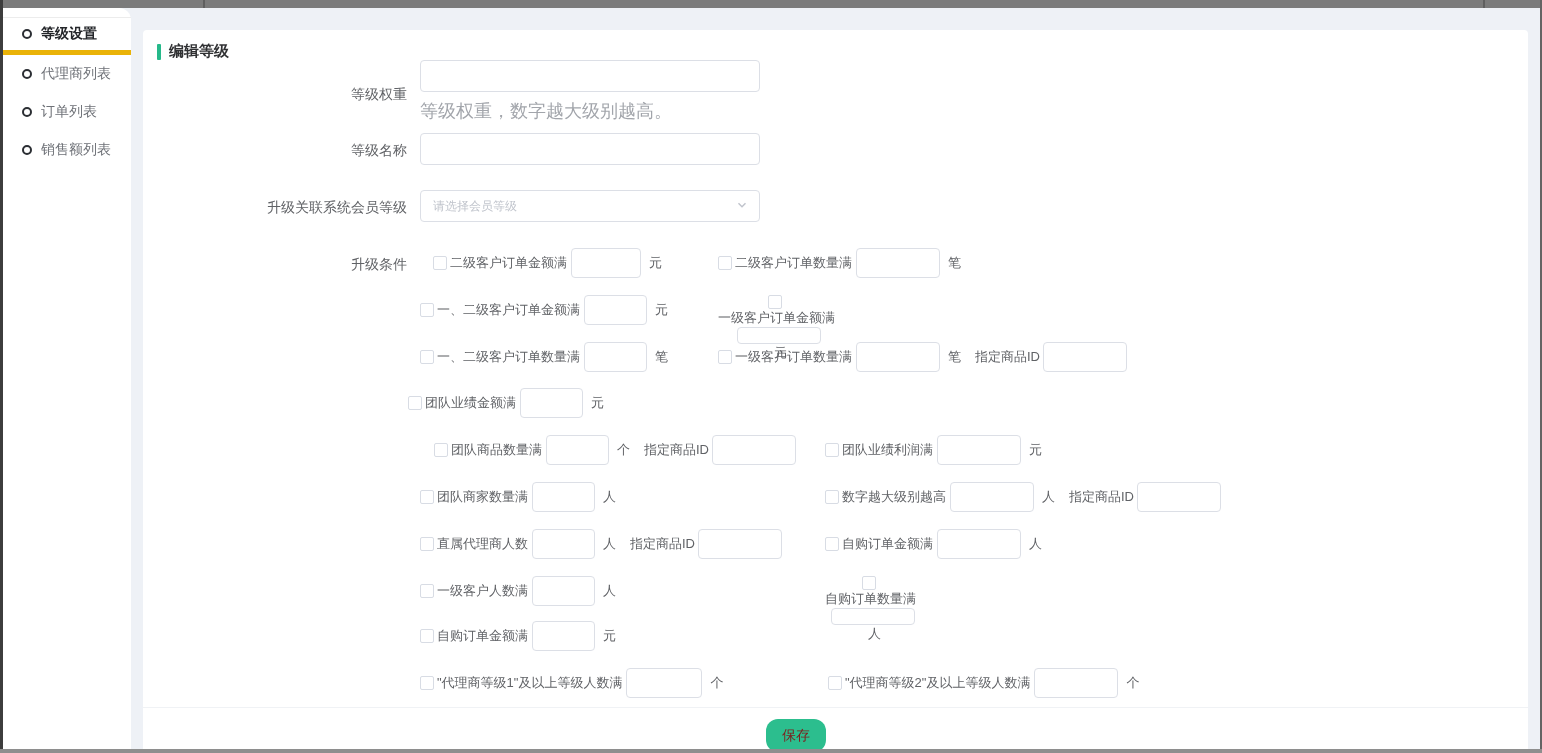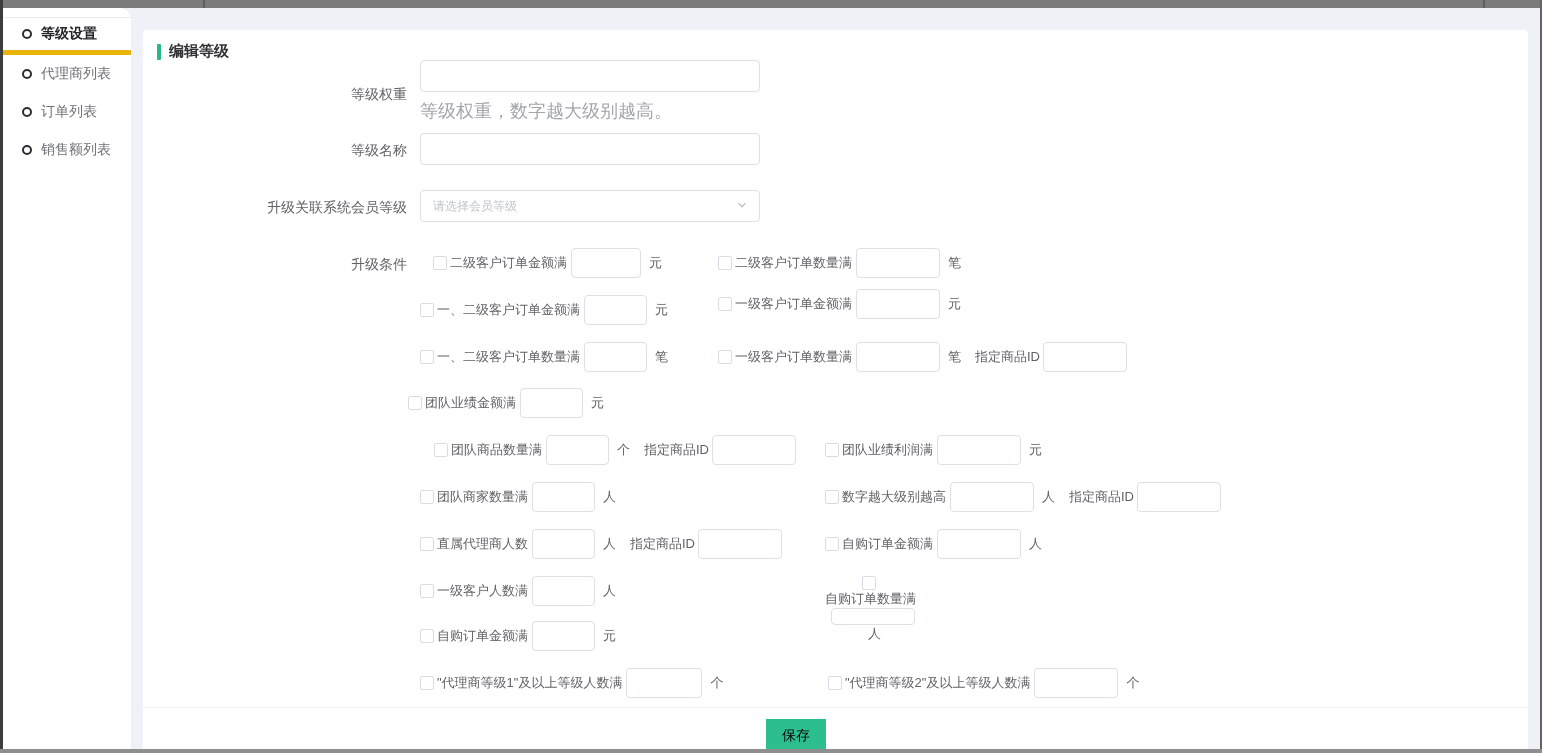--- a/index.html
+++ b/index.html
@@ -49,22 +49,22 @@
   .cond{position:absolute;display:flex;align-items:center;height:30px;font-size:13px;color:#606266;white-space:nowrap}
   .cb{width:14px;height:14px;border:1px solid #d8dce4;border-radius:2px;background:#fff;flex:none;
     margin-right:3px;cursor:pointer}
   .ci{height:30px;border:1px solid #dcdfe6;border-radius:4px;margin-left:4px;padding:0 8px;
     font-size:13px;outline:none;background:#fff;font-family:inherit;color:#303133}
   .cu{margin-left:8px}
   .ce{margin-left:14px}
   .ci.extra{margin-left:3px;width:84px}
 
   .divider{position:absolute;left:0;right:0;top:677px;border-top:1px solid #f0f2f5}
-  .save-btn{position:absolute;left:623px;top:689px;width:60px;height:33px;border:none;border-radius:0;
-    color:#000000;font-size:14px;cursor:pointer;font-family:inherit}
+  .save-btn{position:absolute;left:623px;top:689px;width:60px;height:33px;border:none;border-radius:12px;
+    color:#7f1d1d;font-size:14px;cursor:pointer;font-family:inherit}
 </style>
 </head>
 <body>
 
 <div class="frame-top">
     <i style="left:203px"></i>
     <i style="left:1483px"></i>
   </div>
 <div class="frame-left"></div>
 <div class="frame-right"></div>
@@ -127,21 +127,21 @@
         <span class="cl">二级客户订单数量满</span>
         <input class="ci" value="" style="width: 84px;">
         <span class="cu">笔</span>
       </div>
       <div class="cond" style="left: 277px; top: 265px;">
         <span class="cb"></span>
         <span class="cl">一、二级客户订单金额满</span>
         <input class="ci" value="" style="width: 63px;">
         <span class="cu">元</span>
       </div>
-      <div class="cond" style="left: 575px; top: 259px;">
+      <div class="cond" style="left: 575px; top: 265px; flex-direction: column;">
         <span class="cb"></span>
         <span class="cl">一级客户订单金额满</span>
         <input class="ci" value="" style="width: 84px;">
         <span class="cu">元</span>
       </div>
       <div class="cond" style="left: 277px; top: 312px;">
         <span class="cb"></span>
         <span class="cl">一、二级客户订单数量满</span>
         <input class="ci" value="" style="width: 63px;">
         <span class="cu">笔</span>

